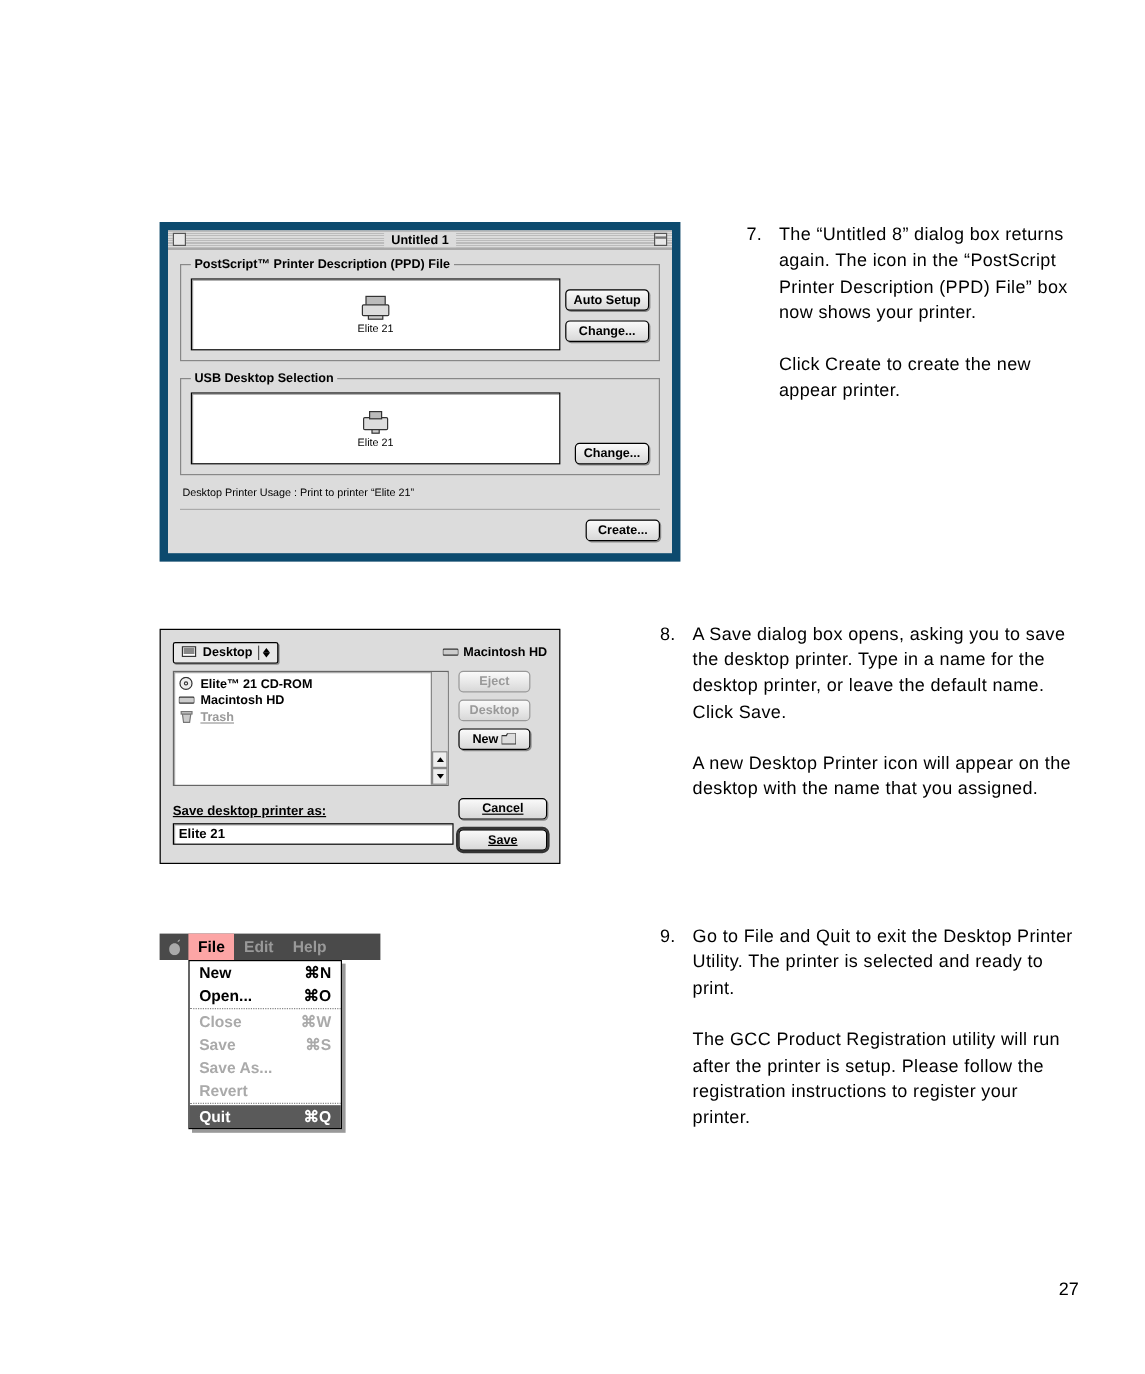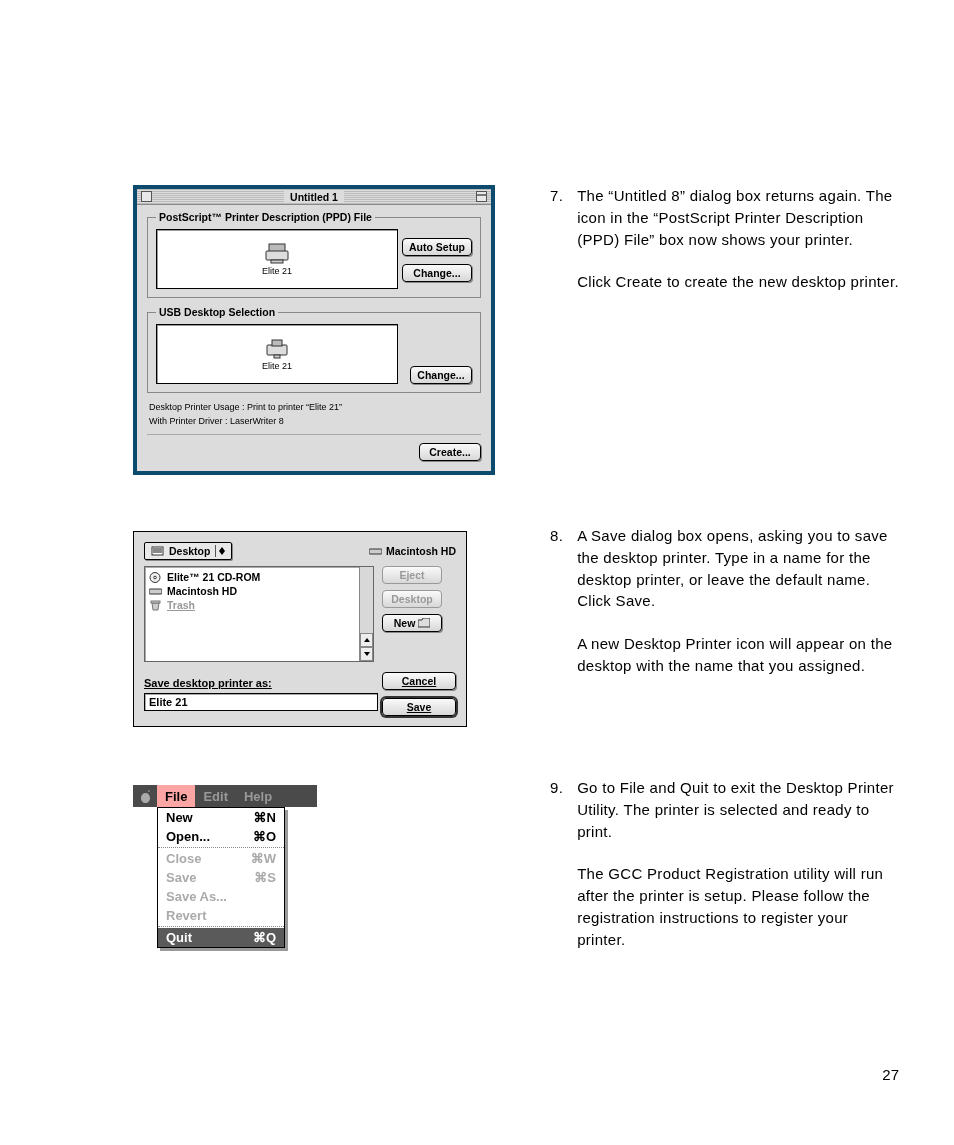--- a/index.html
+++ b/index.html
@@ -22,22 +22,22 @@
     gap: 55px;
   }
   .screenshot-col { flex: 0 0 362px; }
   .text-col { flex: 1; font-size: 15px; line-height: 1.45; letter-spacing: 0.3px; font-weight: 300; }
   .step { display: flex; gap: 14px; }
   .step-num { flex: 0 0 auto; }
   .step-body p + p { margin-top: 1.4em; }
 
   
   .dlg1 {
-    width: 362px;
-    border: 4px solid #0c4a6e;
+    width: 434px;
+    border: 7px solid #0c4a6e;
     background: #dcdcdc;
     font-size: 10px;
   }
   .dlg1-titlebar {
     height: 16px;
     display: flex;
     align-items: center;
     background: repeating-linear-gradient(0deg,#bbb 0 1px,#dcdcdc 1px 2px);
     border-bottom: 1px solid #888;
     position: relative;
@@ -225,34 +225,33 @@
                   </svg>
               </span>
               <span class="well-label">Elite 21</span>
             </div>
             <div class="right-btns" style="top:auto; bottom:8px; transform:none;">
               <div class="mac-btn">Change...</div>
             </div>
           </fieldset>
           <div class="info-lines">
             <div>Desktop Printer Usage : Print to printer “Elite 21”</div>
-            <div>With Printer Driver : LaserWriter 8</div>
           </div>
           <div class="create-row">
             <div class="mac-btn">Create...</div>
           </div>
         </div>
       </div>
     </div>
     <div class="text-col">
       <div class="step">
         <div class="step-num">7.</div>
         <div class="step-body">
           <p>The “Untitled 8” dialog box returns again. The icon in the “PostScript Printer Description (PPD) File” box now shows your printer.</p>
-          <p>Click Create to create the new desktop printer.</p>
+          <p>Click Create to create the new appear printer.</p>
         </div>
       </div>
     </div>
   </div>
 
   <div class="row">
     <div class="screenshot-col">
       <div class="dlg2">
         <div class="dlg2-top">
           <div class="popup">

